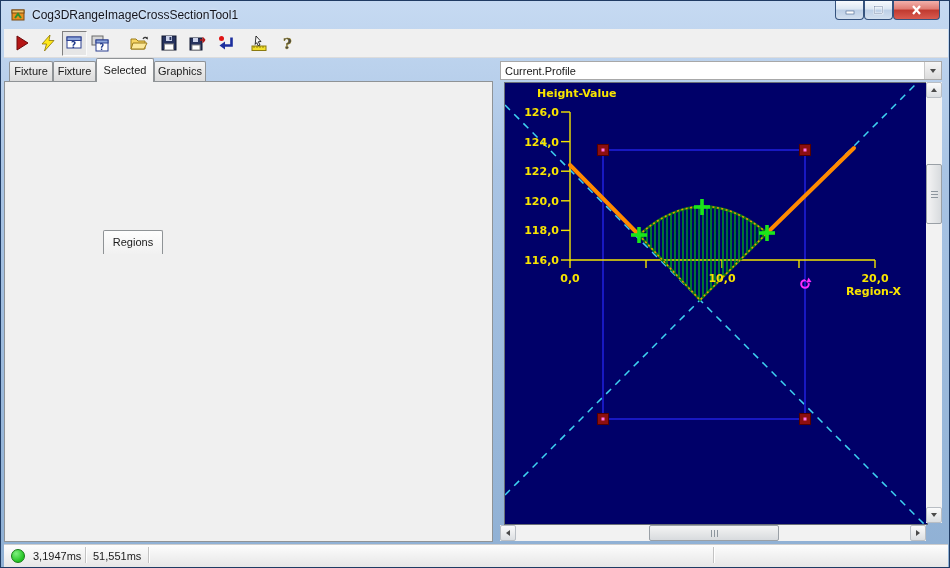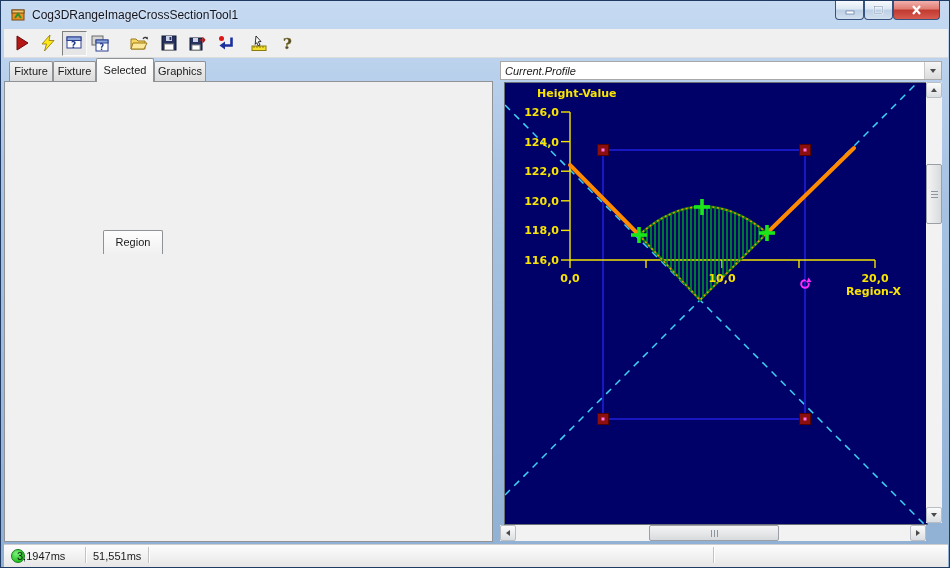--- a/index.html
+++ b/index.html
@@ -51,21 +51,21 @@
   .grip-h{width:7px;height:7px;background:repeating-linear-gradient(90deg,#8d969e 0 1px,transparent 1px 3px);}
   .tri{width:0;height:0;}
   .tri.up{border-left:3.5px solid transparent;border-right:3.5px solid transparent;border-bottom:4px solid #4a4a4a;}
   .tri.down{border-left:3.5px solid transparent;border-right:3.5px solid transparent;border-top:4px solid #4a4a4a;}
   .tri.left{border-top:3.5px solid transparent;border-bottom:3.5px solid transparent;border-right:4px solid #4a4a4a;}
   .tri.right{border-top:3.5px solid transparent;border-bottom:3.5px solid transparent;border-left:4px solid #4a4a4a;}
   
   #subpage{left:8px;top:252px;width:478px;height:286px;background:#f0f0f0;border:1px solid #8f9396;box-sizing:border-box;}
   .btn{box-sizing:border-box;border:1px solid #707070;border-radius:3px;
        background:linear-gradient(#f4f4f4,#d8d8d8 85%,#cfcfcf);display:flex;align-items:center;justify-content:center;}
-  .combo{box-sizing:border-box;border:1px solid #a8a8a8;background:#fff;display:flex;align-items:center;font-style:italic;}
+  .combo{box-sizing:border-box;border:1px solid #a8a8a8;background:#fff;display:flex;align-items:center;}
   .combo .val{flex:1;padding-left:4px;white-space:nowrap;overflow:hidden;}
   .combo .cbtn{width:16px;align-self:stretch;border-left:1px solid #c8c8c8;
                background:linear-gradient(#f6f6f6,#dcdcdc);display:flex;align-items:center;justify-content:center;}
   .numbox{box-sizing:border-box;border:1px solid #a8a8a8;background:#fff;text-align:right;padding:0 3px;line-height:15px;}
   .numbox.dis{background:#f0f0f0;border-color:#bdbdbd;color:#3a3a3a;}
   .spin{box-sizing:border-box;width:14px;display:flex;flex-direction:column;}
   .spin div{flex:1;border:1px solid #9d9d9d;background:linear-gradient(#fafafa,#dedede);
             display:flex;align-items:center;justify-content:center;}
   .spin .tri.up{border-bottom-width:3px;border-left-width:3px;border-right-width:3px;}
   .spin .tri.down{border-top-width:3px;border-left-width:3px;border-right-width:3px;}
@@ -293,21 +293,21 @@
       <div class="sbthumb h" style="position:absolute;left:17px;top:2px;width:193px;height:15px;">
           <div class="grip-h"></div>
         </div>
       <div class="sbbtn" style="position:absolute;left:445px;top:2px;width:16px;height:15px;">
           <div class="tri right"></div>
         </div>
     </div>
   </div>
 
   <div class="abs tab" style="left:8px;top:231px;width:92px;height:21px;">Line Segments</div>
-  <div class="abs tab active" style="left:102px;top:229px;width:60px;height:24px;">Region</div>
+  <div class="abs tab active" style="left:102px;top:229px;width:60px;height:24px;">Regions</div>
   <div class="abs tab" style="left:164px;top:231px;width:78px;height:21px;">Parameters</div>
   <div class="abs tab" style="left:244px;top:231px;width:73px;height:21px;">Tolerances</div>
   <div class="abs tab" style="left:319px;top:231px;width:61px;height:21px;">Graphics</div>
   <div class="abs" id="subpage"></div>
 
   <span class="abs flabel" style="left:22px;top:299px;">Index:</span>
   <div class="abs combo" style="left:88px;top:295px;width:58px;height:18px;">
     <span class="val">0</span>
     <span class="cbtn">
         <span class="tri down"></span>
@@ -515,19 +515,19 @@
         <div class="grip-h"></div>
       </div>
     <div class="sbbtn" style="position:absolute;left:410px;top:0;width:16px;height:16px;">
         <div class="tri right"></div>
       </div>
   </div>
 
   <div class="abs" id="statusbar"></div>
   <div class="abs" style="left:10px;top:548px;width:12px;height:12px;border-radius:50%;border:1px solid #157a15;
        background:radial-gradient(circle at 35% 30%,#7df07d,#22c322 70%);"></div>
-  <span class="abs sbar-text" style="left:16px;text-align:center;">3,1947ms</span>
+  <span class="abs sbar-text" style="left:32px;text-align:center;">3,1947ms</span>
   <div class="abs sep" style="left:84px;"></div>
   <span class="abs sbar-text" style="left:92px;">51,551ms</span>
   <div class="abs sep" style="left:147px;"></div>
   <div class="abs sep" style="left:712px;"></div>
 
 </div>
 
 </body></html>

